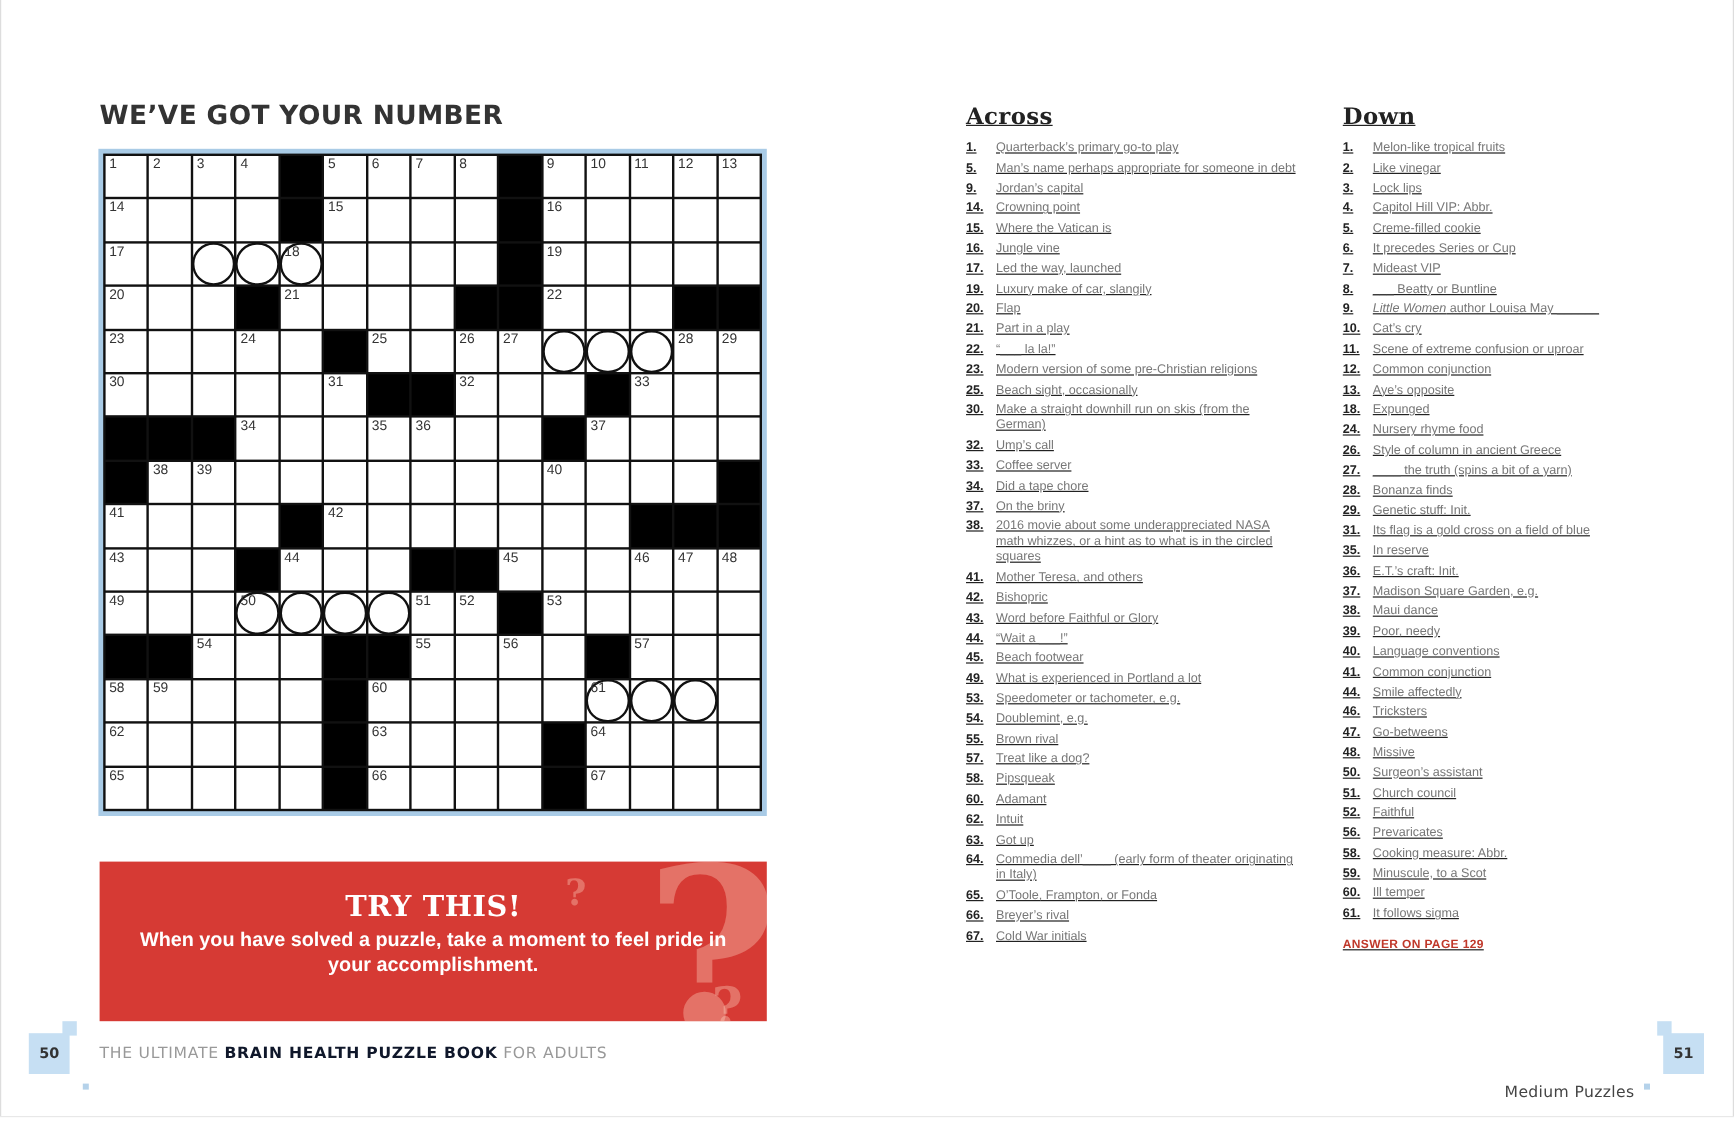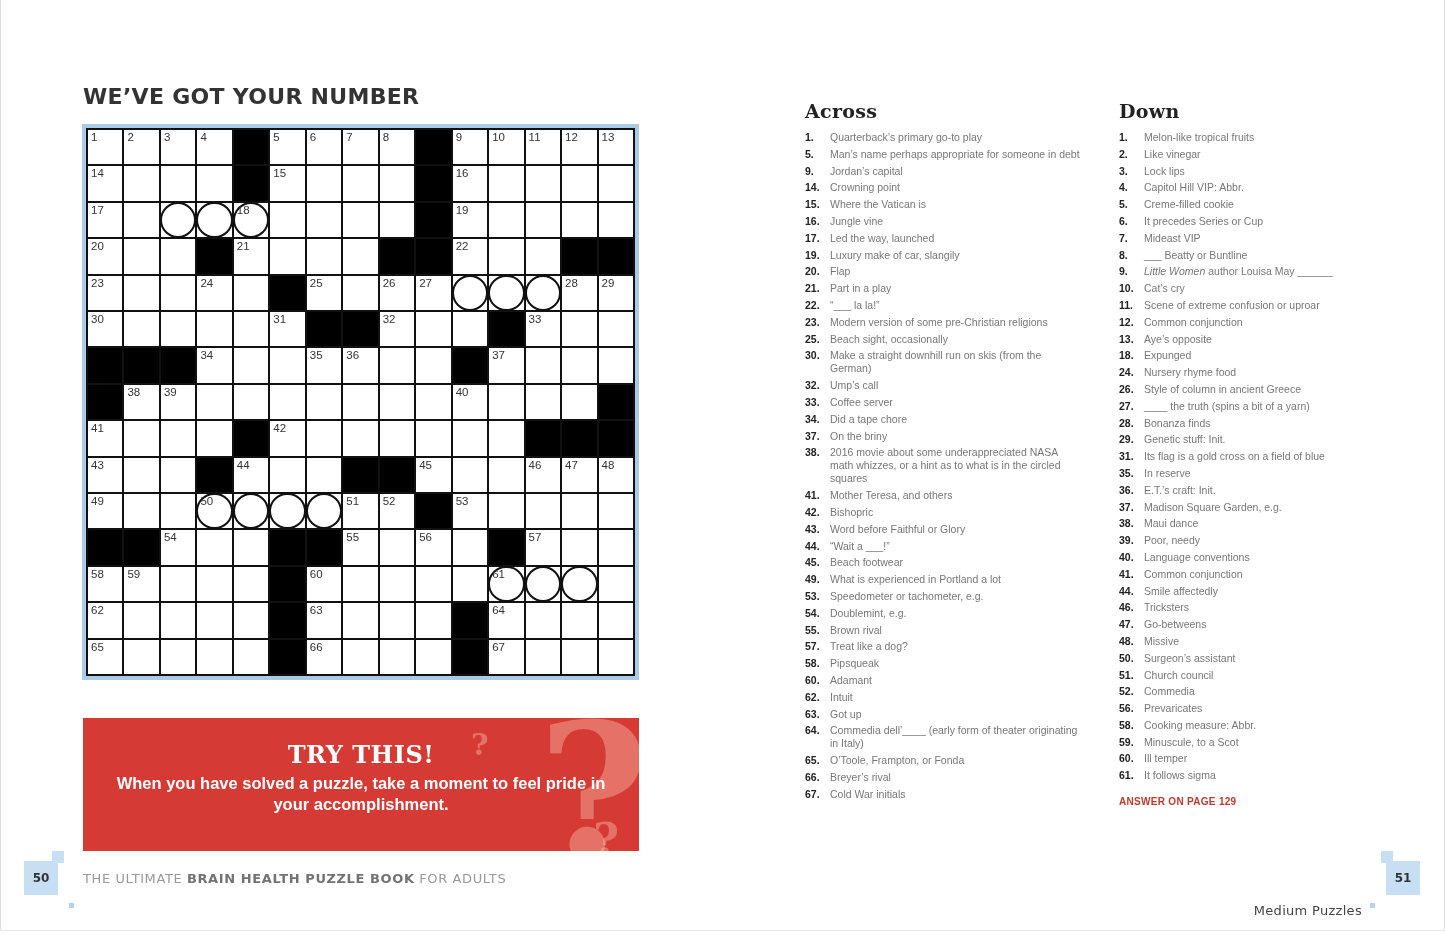--- a/index.html
+++ b/index.html
@@ -47,21 +47,21 @@
   }
   .try-title {
     position: relative; margin-top: 22px; font-family: "DejaVu Serif", serif; font-weight: bold;
     font-size: 24px; letter-spacing: 0.5px; z-index: 2;
   }
   .try-text {
     position: relative; margin-top: 4px; font-family: "Liberation Sans", sans-serif;
     font-weight: bold; font-size: 16.5px; line-height: 21px; z-index: 2; padding: 0 32px;
   }
 
-  .clue-col { position: absolute; top: 100px; }
+  .clue-col { position: absolute; top: 86px; text-decoration: underline; }
   .clue-col.across { left: 805px; width: 275px; }
   .clue-col.down { left: 1091px; width: 230px; margin-left: 28px; }
   .clue-heading {
     font-family: "DejaVu Serif", serif; font-weight: bold; font-size: 19px; color: #222;
     margin-bottom: 9px; letter-spacing: 0.3px;
   }
   .clue {
     display: flex; font-size: 10.5px; line-height: 13px; margin-bottom: 3.8px; color: #777;
   }
   .clue .cn { width: 25px; flex: none; font-weight: bold; color: #222; }
@@ -74,21 +74,21 @@
   .pg-box {
     position: absolute; width: 34px; height: 34px; background: #c6dff3;
     font-family: "DejaVu Sans", sans-serif; font-weight: bold; font-size: 12px; color: #333;
     display: flex; align-items: center; justify-content: center;
   }
   .pg-dot { position: absolute; width: 5px; height: 5px; background: #b5d2ea; }
   .running-head {
     position: absolute; left: 83px; top: 871px; font-size: 13px; color: #999; letter-spacing: 0.6px;
     font-family: "DejaVu Sans", sans-serif;
   }
-  .running-head b { color: #737373; }
+  .running-head b { color: #0f172a; }
   .section-name {
     position: absolute; right: 83px; top: 903px; font-size: 13px; color: #444;
     font-family: "DejaVu Sans", sans-serif; letter-spacing: 0.3px; text-align: right;
   }
 </style>
 </head>
 <body>
 
 <div class="page-edge-left"></div>
 <div class="page-edge-right"></div>
@@ -775,21 +775,21 @@
       <div class="clue">
         <span class="cn">50.</span>
         <span class="ct">Surgeon’s assistant</span>
       </div>
       <div class="clue">
         <span class="cn">51.</span>
         <span class="ct">Church council</span>
       </div>
       <div class="clue">
         <span class="cn">52.</span>
-        <span class="ct">Commedia</span>
+        <span class="ct">Faithful</span>
       </div>
       <div class="clue">
         <span class="cn">56.</span>
         <span class="ct">Prevaricates</span>
       </div>
       <div class="clue">
         <span class="cn">58.</span>
         <span class="ct">Cooking measure: Abbr.</span>
       </div>
       <div class="clue">

